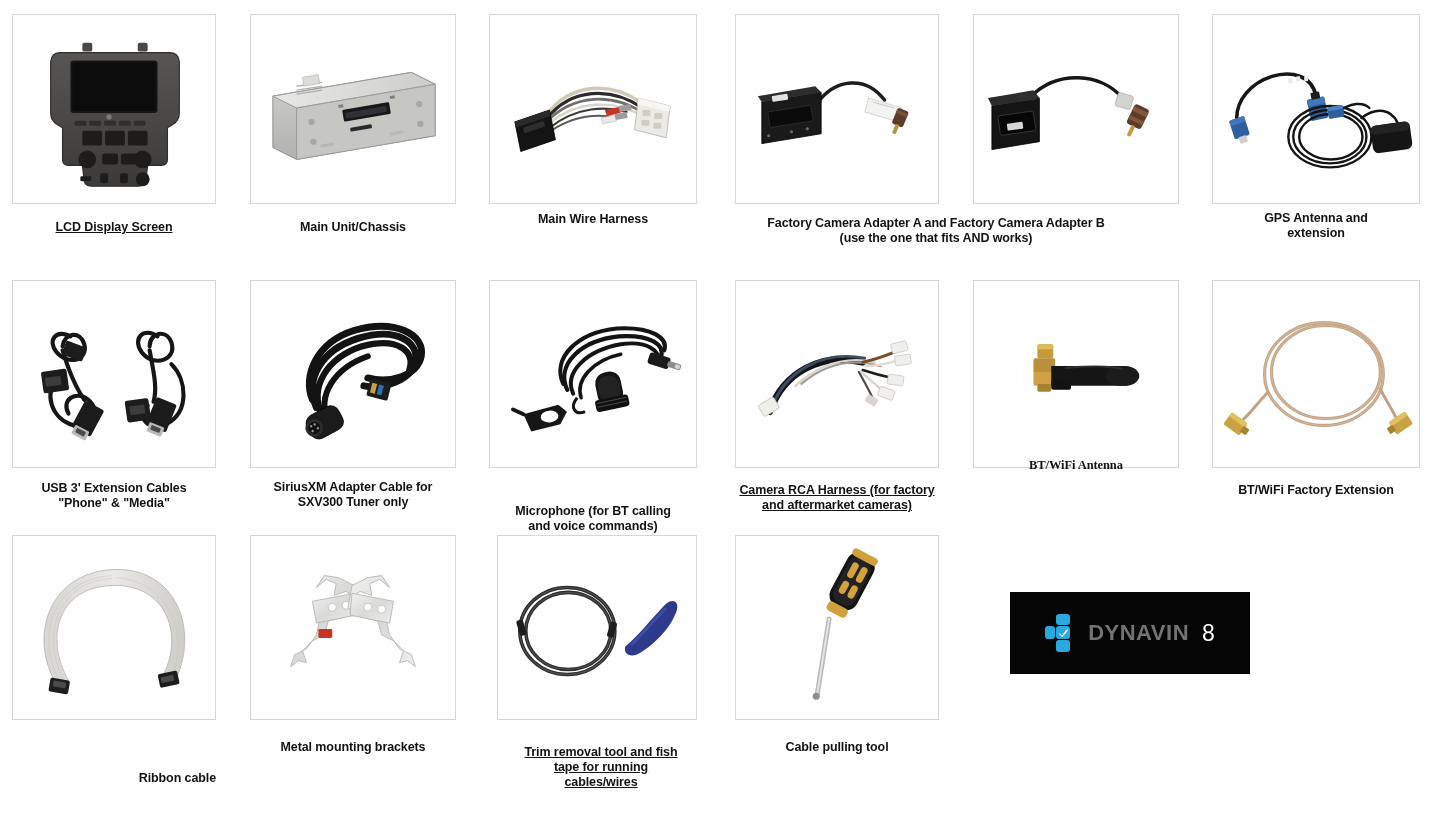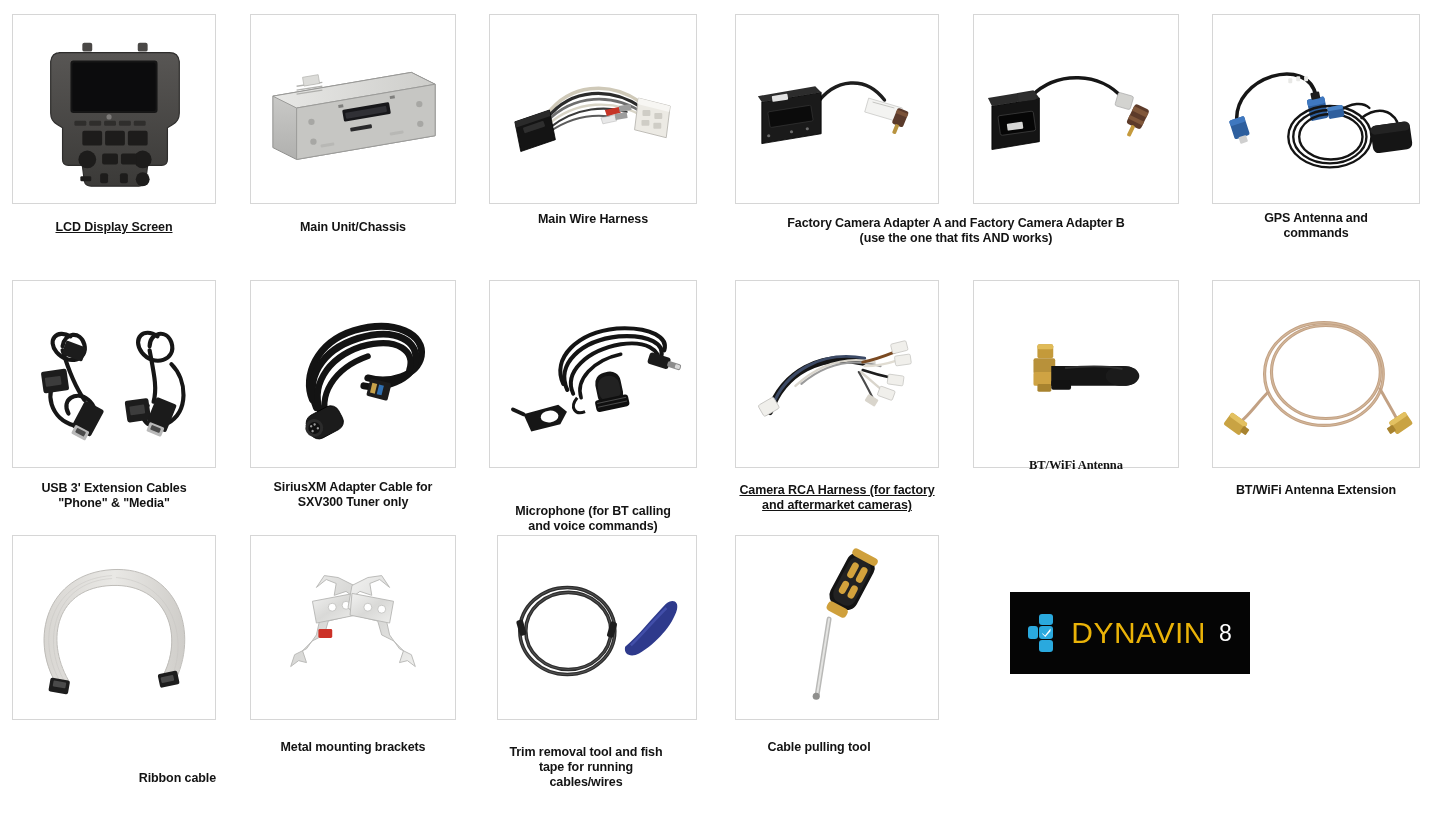--- a/index.html
+++ b/index.html
@@ -74,24 +74,24 @@
   .lm-top   { left: 11px; top: 0px;  width: 14px; height: 11px; }
   .lm-left  { left: 0px;  top: 12px; width: 10px; height: 13px; }
   .lm-mid   { left: 11px; top: 12px; width: 14px; height: 13px; }
   .lm-bot   { left: 11px; top: 26px; width: 14px; height: 12px; }
   .lm-check {
     position: absolute;
     left: 13px; top: 13px;
     width: 11px; height: 11px;
   }
   .logo-word {
-    color: #eab308;
+    color: #737373;
     font-family: "Liberation Sans", sans-serif;
-    font-size: 30px;
-    font-weight: normal;
+    font-size: 22px;
+    font-weight: bold;
     letter-spacing: 0.5px;
     line-height: 1;
   }
   .logo-num {
     color: #ffffff;
     font-family: "Liberation Sans", sans-serif;
     font-size: 23px;
     font-weight: normal;
     line-height: 1;
     margin-left: 4px;
@@ -319,21 +319,21 @@
     <rect x="116" y="92" width="16" height="4" rx="2" fill="#4a83c6"></rect>
   </g>
   <g transform="rotate(-8 178 122)">
     <rect x="160" y="110" width="40" height="28" rx="6" fill="#151515"></rect>
     <rect x="160" y="110" width="40" height="9" rx="5" fill="#232323"></rect>
   </g>
 </svg>
         </div>
       </div>
       <div class="caption" style="left: 1212px; top: 211px; width: 208px;">GPS Antenna and
-commands</div>
+extension</div>
     </div>
     <div class="cell">
       <div class="thumb" style="left: 12px; top: 280px; width: 204px; height: 188px;">
         <div class="art">
 <svg viewBox="0 0 204 188">
   <g fill="none" stroke="#161616" stroke-width="4.2" stroke-linecap="round">
     <path d="M46 96 C 30 112, 38 140, 62 146 C 86 152, 88 130, 76 120 C 64 110, 48 120, 56 134"></path>
     <path d="M58 56 C 44 48, 34 60, 44 72 C 56 86, 76 80, 72 64 C 68 50, 52 52, 50 66"></path>
     <path d="M50 70 C 56 90, 62 106, 72 120"></path>
   </g>
@@ -510,21 +510,21 @@
     <rect x="30" y="142" width="7" height="7" rx="1" fill="#a8832f"></rect>
   </g>
   <g transform="rotate(-34 190 144)">
     <rect x="180" y="136" width="20" height="15" rx="2" fill="#c9a343"></rect>
     <rect x="180" y="136" width="20" height="5" rx="2" fill="#e3c161"></rect>
     <rect x="175" y="140" width="7" height="7" rx="1" fill="#a8832f"></rect>
   </g>
 </svg>
         </div>
       </div>
-      <div class="caption" style="left: 1206px; top: 483px; width: 220px;">BT/WiFi Antenna Extension</div>
+      <div class="caption" style="left: 1206px; top: 483px; width: 220px;">BT/WiFi Factory Extension</div>
     </div>
     <div class="cell">
       <div class="thumb" style="left: 12px; top: 535px; width: 204px; height: 185px;">
         <div class="art">
 <svg viewBox="0 0 204 185">
   <defs>
     <linearGradient id="rb" x1="0" y1="0" x2="1" y2="0">
       <stop offset="0" stop-color="#d8d6d2"></stop>
                 <stop offset="0.5" stop-color="#e9e8e5"></stop>
                 <stop offset="1" stop-color="#cfcdc9"></stop>
@@ -596,21 +596,21 @@
     <rect x="18" y="86" width="7" height="16" rx="2" transform="rotate(-16 18 86)"></rect>
     <rect x="114" y="86" width="7" height="16" rx="2" transform="rotate(16 114 86)"></rect>
   </g>
   <g transform="rotate(-14 160 98)">
     <path d="M126 104 C 142 96, 160 82, 176 72 C 184 68, 190 72, 186 80 C 178 94, 158 108, 138 114 C 130 116, 122 112, 126 104 Z" fill="#2e3a8c"></path>
     <path d="M132 104 C 146 96, 162 84, 176 76" fill="none" stroke="#4a57b5" stroke-width="2.5" opacity="0.7"></path>
   </g>
 </svg>
         </div>
       </div>
-      <div class="caption" style="left: 486px; top: 745px; width: 200px;">Trim removal tool and fish
+      <div class="caption" style="left: 501px; top: 745px; width: 200px; text-decoration: underline;">Trim removal tool and fish
 tape for running
 cables/wires</div>
     </div>
     <div class="cell">
       <div class="thumb" style="left: 735px; top: 535px; width: 204px; height: 185px;">
         <div class="art">
 <svg viewBox="0 0 204 185">
   <g transform="rotate(28 120 60)">
     <rect x="96" y="20" width="30" height="58" rx="11" fill="#141414"></rect>
     <rect x="99" y="24" width="24" height="50" rx="9" fill="#222"></rect>
@@ -624,23 +624,23 @@
     <rect x="100" y="76" width="22" height="10" rx="4" fill="#cfa03c"></rect>
   </g>
   <g>
     <path d="M94 84 L82 160" stroke="#b9b9b7" stroke-width="5" stroke-linecap="round"></path>
     <path d="M94 84 L82 160" stroke="#e4e4e2" stroke-width="2" stroke-linecap="round"></path>
     <circle cx="81" cy="162" r="3.6" fill="#8f8f8d"></circle>
   </g>
 </svg>
         </div>
       </div>
-      <div class="caption" style="left: 717px; top: 740px; width: 204px;">Cable pulling tool</div>
-    </div>
-    <div class="caption" style="left: 734px; top: 216px; width: 444px;">Factory Camera Adapter A and Factory Camera Adapter B
+      <div class="caption" style="left: 735px; top: 740px; width: 204px;">Cable pulling tool</div>
+    </div>
+    <div class="caption" style="left: 714px; top: 216px; width: 444px;">Factory Camera Adapter A and Factory Camera Adapter B
 (use the one that fits AND works)</div>
     <div id="logo-box" style="left: 1010px; top: 592px; width: 240px; height: 82px; background: rgb(5, 5, 5);">
       <div class="logo-inner">
         <span class="logo-mark">
           <i class="lm-top"></i>
           <i class="lm-left"></i>
           <i class="lm-mid"></i>
           <i class="lm-bot"></i>
           <svg class="lm-check" viewBox="0 0 11 11">
             <path d="M1.5 6.2 L4 8.6 L9.5 1.6 L9.5 4.2 L4.2 10 L1 6.6 Z" fill="#ffffff"></path>

